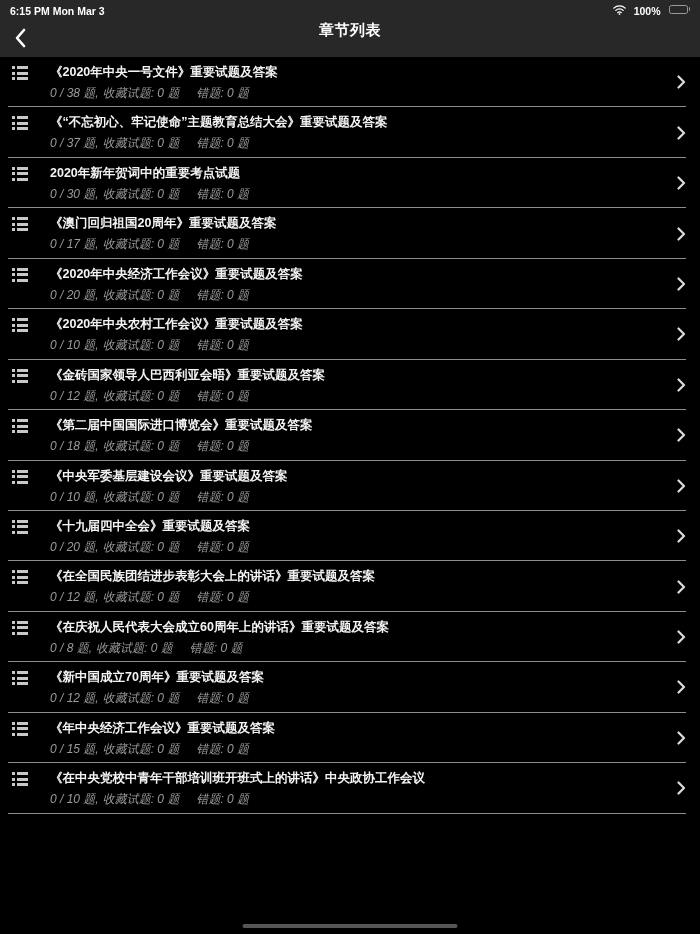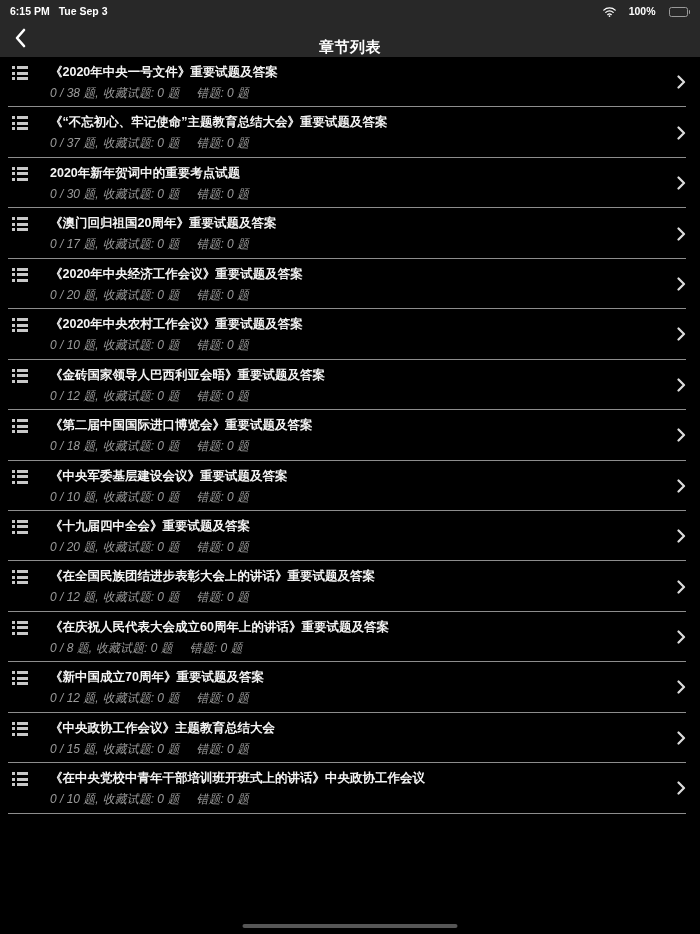--- a/index.html
+++ b/index.html
@@ -11,32 +11,32 @@
     -webkit-font-smoothing:antialiased;
   }
   .screen { position:relative; width:700px; height:934px; background:#000; }
 
   
   .topbar { background:#282828; }
   .status-bar {
     height:21px; display:flex; align-items:center;
     padding:0 10px; color:#fff; font-size:10.5px; font-weight:700;
   }
-  .sb-left { display:flex; align-items:center; gap:9px; }
-  .sb-right { margin-left:auto; display:flex; align-items:flex-end; gap:13px; }
+  .sb-left { display:flex; align-items:center; gap:3px; }
+  .sb-right { margin-left:auto; display:flex; align-items:flex-start; gap:8px; }
   .wifi-icon svg { display:block; }
   .battery { display:flex; align-items:center; }
   .battery-body {
     width:19px; height:9.5px; border:1px solid #9a9a9a; border-radius:2.5px;
     padding:1px; background:transparent;
   }
   .battery-fill { width:100%; height:100%; background:#fff; border-radius:1px; }
   .battery-nub { width:1.5px; height:4px; background:#9a9a9a; border-radius:0 1px 1px 0; margin-left:1px; }
 
-  .nav-bar { height:36px; position:relative; display:flex; align-items:flex-end; justify-content:center; }
+  .nav-bar { height:36px; position:relative; display:flex; align-items:flex-start; justify-content:center; }
   .nav-title { color:#fff; font-size:15px; font-weight:700; letter-spacing:0.5px; }
   .back-btn {
     position:absolute; left:10px; top:0; height:36px; width:34px;
     display:flex; align-items:center; justify-content:flex-start; padding-left:4px;
     background:none; border:none; cursor:pointer;
   }
 
   
   .chapter-list { width:700px; }
   .row { position:relative; height:50.45px; padding:8px 30px 8px 50px; cursor:pointer; }
@@ -74,21 +74,21 @@
 </style>
 </head>
 <body>
 
 <div class="screen">
 
   <div class="topbar">
     <div class="status-bar">
       <div class="sb-left">
         <span>6:15 PM</span>
-        <span>Tue Sep 3</span>
+        <span>Mon Mar 3</span>
       </div>
       <div class="sb-right">
         <span class="wifi-icon">
           <svg width="13" height="10" viewBox="0 0 13 10">
             <path d="M0.8 3.1 A8.2 8.2 0 0 1 12.2 3.1" stroke="#fff" stroke-width="1.3" fill="none" stroke-linecap="round"></path>
             <path d="M2.8 5.4 A5.3 5.3 0 0 1 10.2 5.4" stroke="#fff" stroke-width="1.3" fill="none" stroke-linecap="round"></path>
             <path d="M4.8 7.6 A2.6 2.6 0 0 1 8.2 7.6" stroke="#fff" stroke-width="1.3" fill="none" stroke-linecap="round"></path>
             <circle cx="6.5" cy="9.1" r="0.9" fill="#fff"></circle>
           </svg>
         </span>
@@ -498,21 +498,21 @@
           </span>
       <span class="li-line">
             <span class="li-dot"></span>
             <span class="li-bar"></span>
           </span>
       <span class="li-line">
             <span class="li-dot"></span>
             <span class="li-bar"></span>
           </span>
     </span>
-    <div class="row-title">《中央政协工作会议》主题教育总结大会</div>
+    <div class="row-title">《年中央经济工作会议》重要试题及答案</div>
     <div class="row-sub">
       <span class="seg-progress">0 / 15 题,</span>
       <span class="seg-collected">收藏试题: 0 题</span>
       <span class="seg-wrong">错题: 0 题</span>
     </div>
     <span class="row-chevron">
       <svg width="9" height="14" viewBox="0 0 9 14">
         <path d="M1.5 1.5 L7 7 L1.5 12.5" stroke="#dcdcdc" stroke-width="2.2" fill="none" stroke-linecap="round" stroke-linejoin="round"></path>
       </svg>
     </span>

